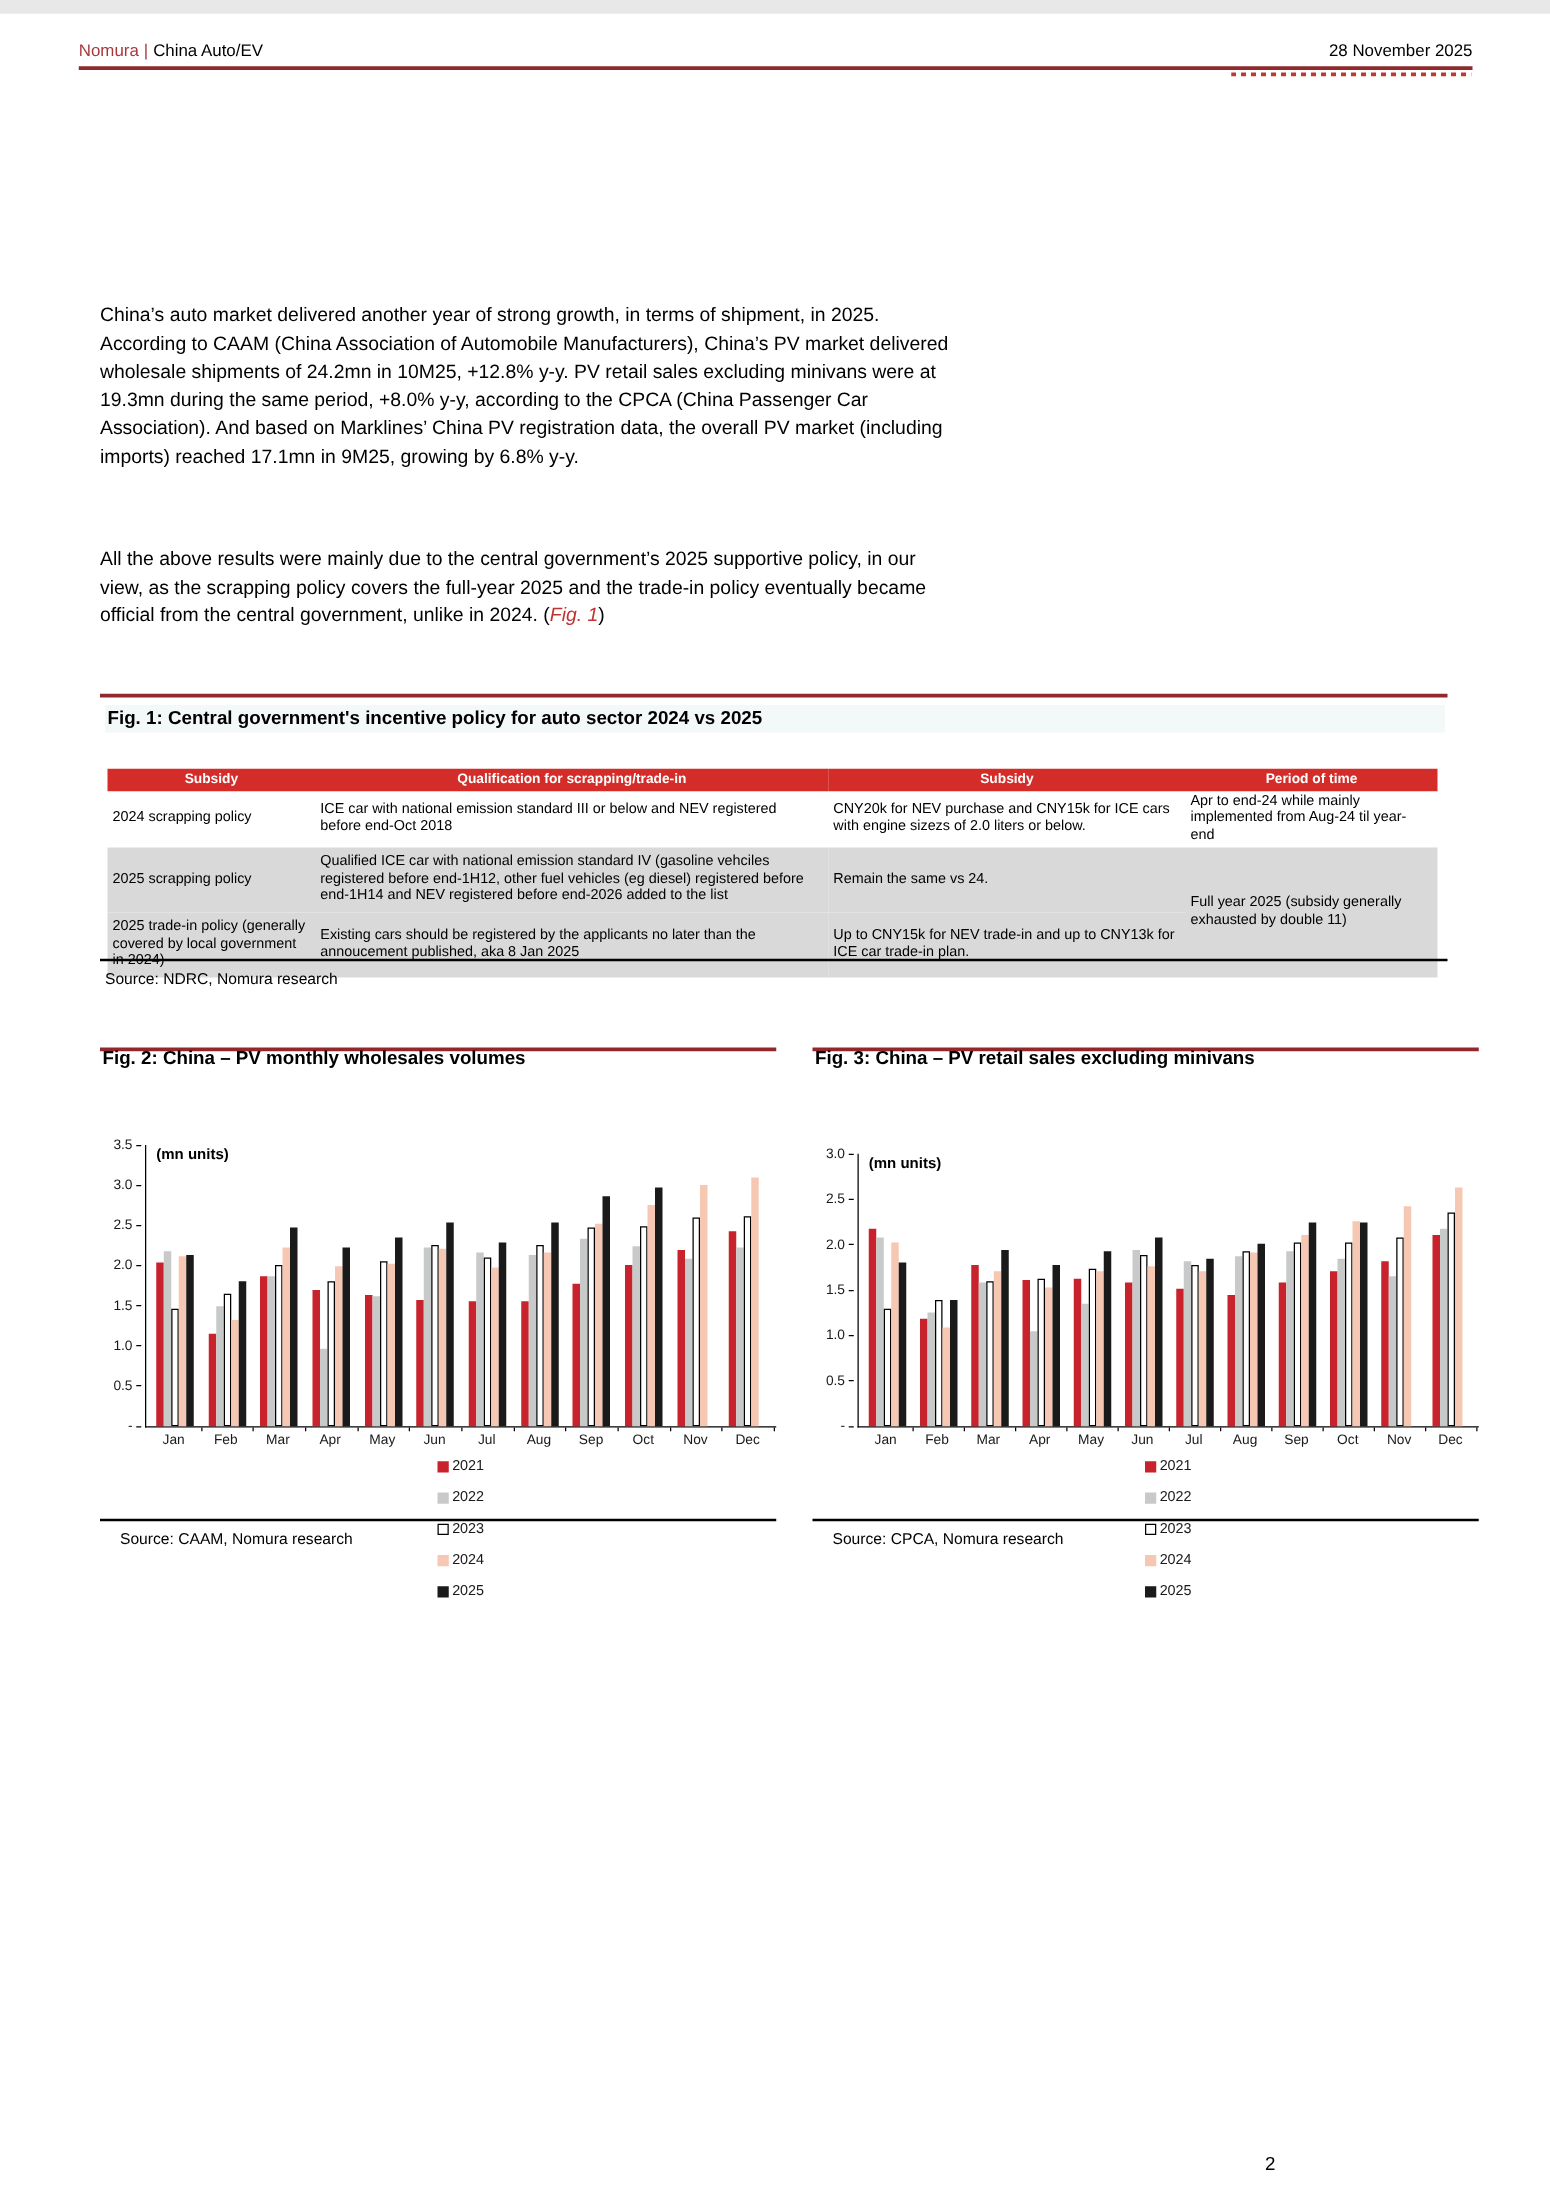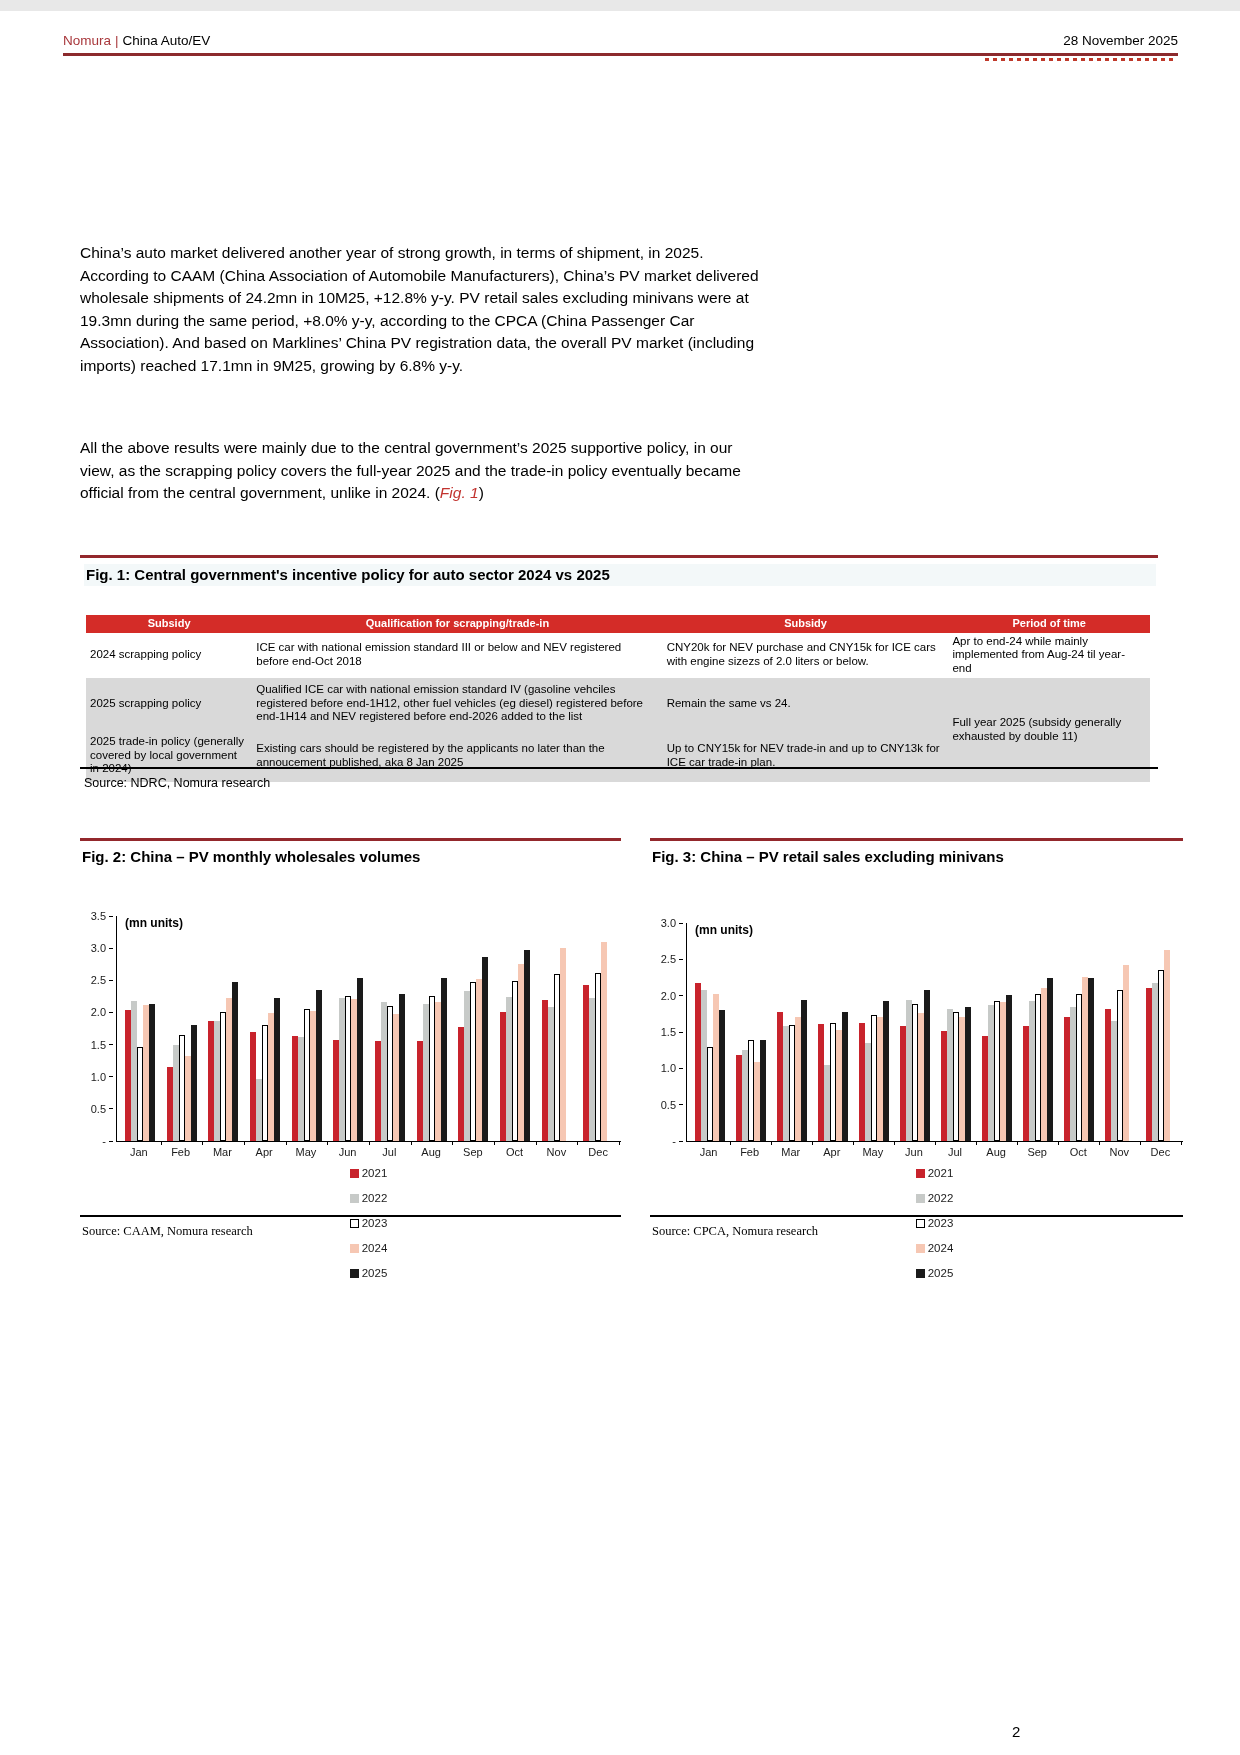--- a/index.html
+++ b/index.html
@@ -41,40 +41,40 @@
   .rule-black{height:2px;background:#000;}
   .fig1 .rule-black{position:absolute;left:0;top:212px;width:1078px;}
   .source{font-size:12.5px;}
   .fig1 .source{position:absolute;left:4px;top:221px;}
 
   
   .fig-col{position:absolute;top:827px;height:430px;}
   .fig-col-left{left:80px;width:541px;}
   .fig-col-right{left:650px;width:533px;}
   .fig-col .rule-red{position:absolute;left:0;top:0;width:100%;}
-  .fig-col .fig-title{position:absolute;left:2px;top:10px;}
+  .fig-col .fig-title{position:absolute;left:2px;top:0;}
   .chart{position:absolute;left:0;right:0;}
   .fig-col-left .chart{top:78px;}
   .fig-col-right .chart{top:85px;}
   .plot-wrap{position:relative;margin-left:36px;border-left:1px solid #000;border-bottom:1px solid #000;}
   .plot{display:flex;align-items:flex-end;height:100%;padding:0 2px;}
   .group{position:relative;flex:1;display:flex;align-items:flex-end;justify-content:center;height:100%;}
   .group::after{content:"";position:absolute;right:-1px;bottom:-4px;width:1px;height:3px;background:#000;}
   .bar{flex:0 0 6px;width:6px;box-sizing:border-box;}
   .ytick{position:absolute;left:-38px;width:34px;display:flex;justify-content:flex-end;align-items:center;
          gap:3px;font-size:11px;transform:translateY(50%);color:#1a1a1a;}
   .ymark{display:inline-block;width:4px;height:1px;background:#000;}
   .unit-label{position:absolute;left:8px;top:0px;font-size:12px;font-weight:bold;}
   .xlabels{display:flex;margin-left:36px;padding:0 2px;margin-top:4px;}
   .xlab{flex:1;text-align:center;font-size:11px;color:#1a1a1a;}
   .legend{display:flex;justify-content:center;align-items:center;gap:13px;margin-left:36px;margin-top:9px;flex-direction:column;}
   .legend-item{display:inline-flex;align-items:center;gap:3px;font-size:11.5px;color:#1a1a1a;}
   .swatch{display:inline-block;width:9px;height:9px;box-sizing:border-box;}
   .fig-col .rule-black{position:absolute;left:0;top:377px;width:100%;}
-  .fig-col .source{position:absolute;left:2px;top:386px;font-family:Liberation Serif, serif;}
+  .fig-col .source{position:absolute;left:16px;top:386px;}
 
   .page-num{position:absolute;left:1012px;top:1712px;font-size:15px;}
 </style>
 </head>
 <body>
 
 <div class="page">
 
   <div class="hdr-left">
     <span class="hdr-brand">Nomura</span><span class="hdr-sep">|</span><span>China Auto/EV</span>

